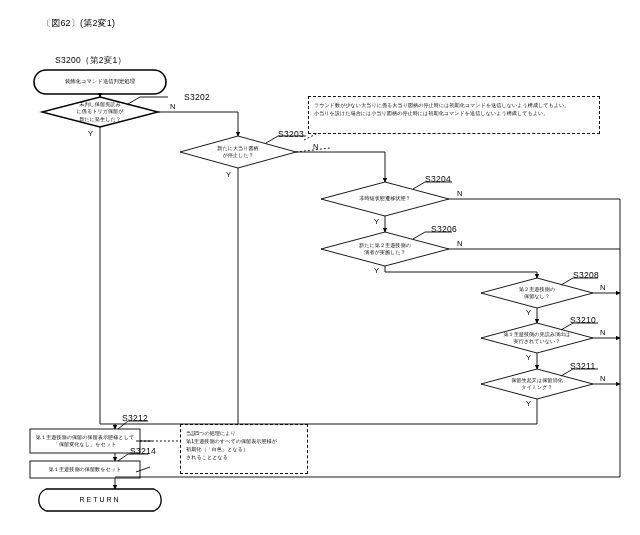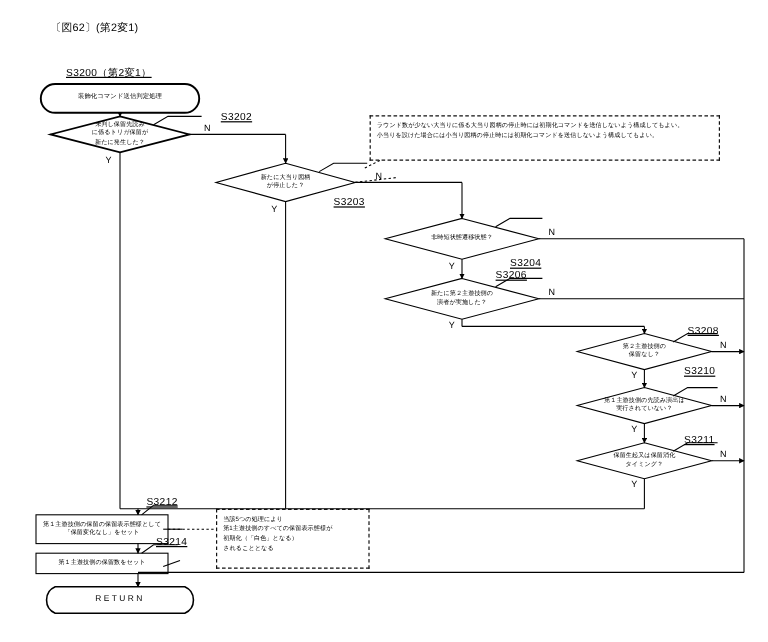--- a/index.html
+++ b/index.html
@@ -10,21 +10,21 @@
     color:#000;
     position:relative;
     overflow:hidden;
   }
   #figure-root{position:absolute;left:0;top:0;width:640px;height:535px;}
   .fig-header{
     position:absolute;left:42px;top:17px;
     font-size:9px;letter-spacing:0.2px;white-space:nowrap;
   }
   .step-id{
-    position:absolute;font-size:8.5px;white-space:nowrap;letter-spacing:0.3px;text-decoration:underline;
+    position:absolute;font-size:8.5px;white-space:nowrap;letter-spacing:0.3px;
   }
   .node-label{
     position:absolute;
     display:flex;align-items:center;justify-content:center;
     text-align:center;
     font-size:5.1px;line-height:1.45;
     letter-spacing:0.05px;
     pointer-events:none;
     white-space:pre-line;
   }
@@ -134,25 +134,25 @@
 
       <path d="M296,152 L330,148" stroke-dasharray="2,2"></path>
       <path d="M304,140 L318,133" stroke-dasharray="2,2"></path>
 
       <path d="M140,441 L178,441" stroke-dasharray="2,2"></path>
     </g>
   </svg>
 
   <div class="step-id" style="left:55px;top:55px;font-size:8.5px;">S3200（第2変1）</div>
   <div class="step-id" style="left:184px;top:92px;">S3202</div>
-  <div class="step-id" style="left:278px;top:129px;margin-top:34px;">S3203</div>
-  <div class="step-id" style="left:425px;top:174px;margin-top:40px;">S3204</div>
-  <div class="step-id" style="left:413px;top:224px;">S3206</div>
+  <div class="step-id" style="left:278px;top:129px;">S3203</div>
+  <div class="step-id" style="left:425px;top:174px;">S3204</div>
+  <div class="step-id" style="left:431px;top:224px;">S3206</div>
   <div class="step-id" style="left:573px;top:270px;">S3208</div>
-  <div class="step-id" style="left:570px;top:304px;text-align:center;">S3210</div>
+  <div class="step-id" style="left:570px;top:315px;text-align:center;">S3210</div>
   <div class="step-id" style="left:570px;top:361px;">S3211</div>
   <div class="step-id" style="left:122px;top:413px;">S3212</div>
   <div class="step-id" style="left:130px;top:446px;">S3214</div>
 
   <div class="node-label" style="left:46px;top:70px;width:108px;height:24px;font-size:5.3px;">装飾化コマンド送信判定処理</div>
   <div class="node-label" style="left:46px;top:489px;width:108px;height:22px;font-size:7px;letter-spacing:2px;">RETURN</div>
 
   <div class="node-label" style="left:52px;top:99px;width:96px;height:26px;">未判し保留先読み
 に係るトリガ保留が
 新たに発生した？</div>

